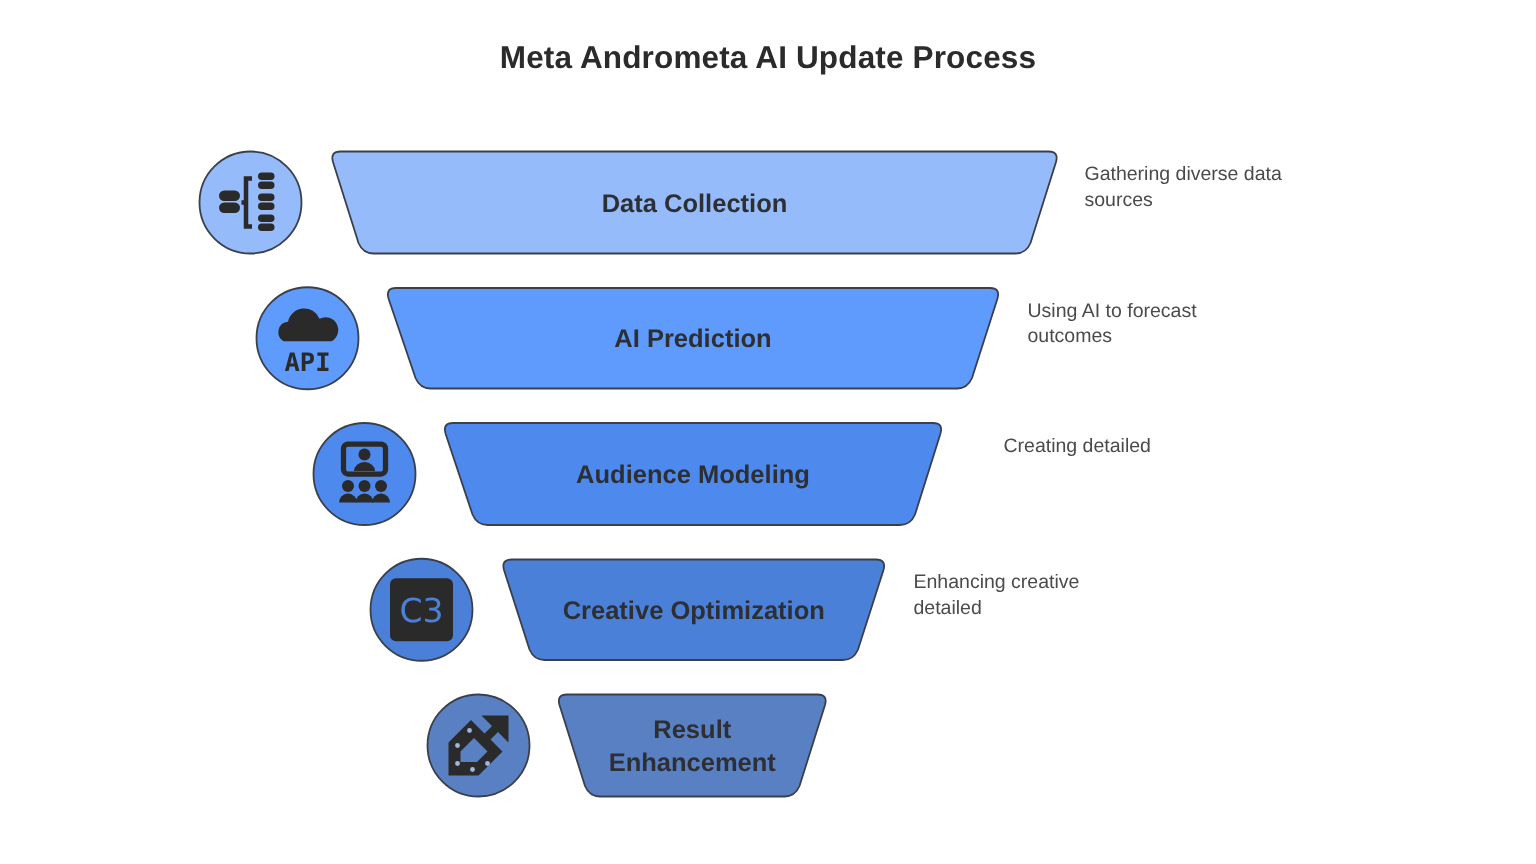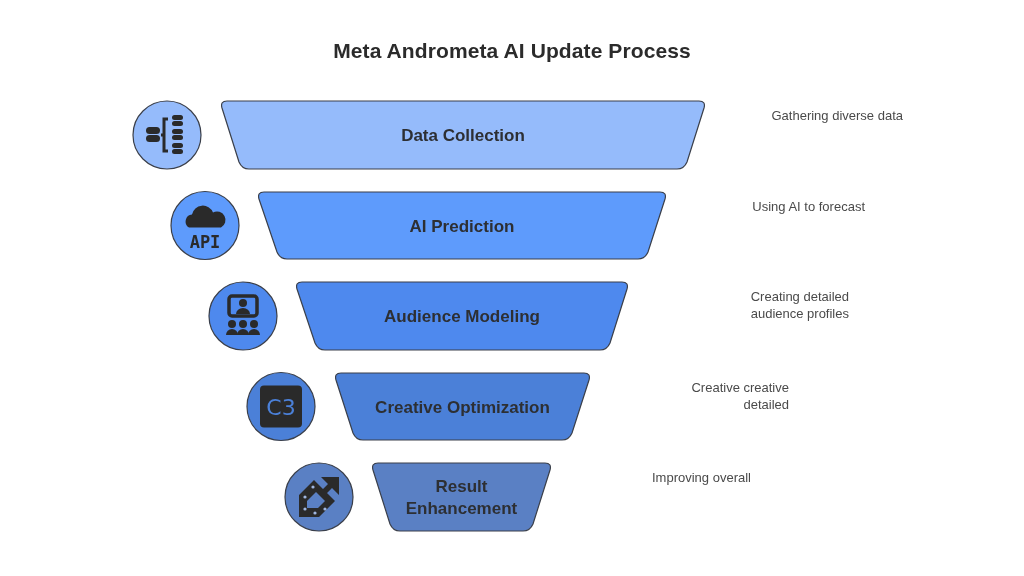--- a/index.html
+++ b/index.html
@@ -1,23 +1,23 @@
 <!DOCTYPE html>
 <html><head>
 <meta charset="utf-8">
 <style>
   html, body { margin: 0; padding: 0; background: #ffffff; }
   body { width: 1024px; height: 576px; position: relative; overflow: hidden;
          font-family: "Liberation Sans", "DejaVu Sans", sans-serif; }
   .title { position: absolute; left: 0; width: 1024px; top: 27px; text-align: center;
-           font-size: 21px; font-weight: bold; color: #2b2b2b; letter-spacing: 0.1px; margin-top: 12px; }
+           font-size: 21px; font-weight: bold; color: #2b2b2b; letter-spacing: 0.1px; }
   svg.diagram { position: absolute; left: 0; top: 0; }
   .band-label { font-family: "Liberation Sans", "DejaVu Sans", sans-serif; font-weight: bold;
                 font-size: 17px; fill: #2d2f33; }
-  .desc { position: absolute; font-size: 13px; line-height: 17px; color: #4a4a4a; width: 180px; text-align: right; }
+  .desc { position: absolute; font-size: 13px; line-height: 17px; color: #4a4a4a; width: 180px; }
 </style>
 </head>
 <body>
 
 <div class="title">Meta Andrometa AI Update Process</div>
 
 <svg class="diagram" width="1024" height="576" viewBox="0 0 1024 576">
   <g id="bands">
       <g>
         <path d="M 227 101 L 699 101 Q 706 101 704 108
@@ -102,28 +102,28 @@
         <circle cx="315" cy="513" r="1.6" fill="#9fb6e0"></circle>
         <circle cx="325" cy="509" r="1.6" fill="#9fb6e0"></circle>
         <circle cx="313" cy="487" r="1.6" fill="#9fb6e0"></circle>
       </g>
     </g>
 </svg>
 
 <div id="descs">
     <div class="desc" style="left: 723px; top: 107px;">
       <div>Gathering diverse data</div>
+      <div>sources</div>
     </div>
     <div class="desc" style="left: 685px; top: 198px;">
       <div>Using AI to forecast</div>
+      <div>outcomes</div>
     </div>
     <div class="desc" style="left: 669px; top: 288px;">
       <div>Creating detailed</div>
-      <div>audience profiles</div>
     </div>
     <div class="desc" style="left: 609px; top: 379px;">
-      <div>Creative creative</div>
+      <div>Enhancing creative</div>
       <div>detailed</div>
     </div>
     <div class="desc" style="left: 571px; top: 469px;">
-      <div>Improving overall</div>
     </div>
   </div>
 
 </body></html>

